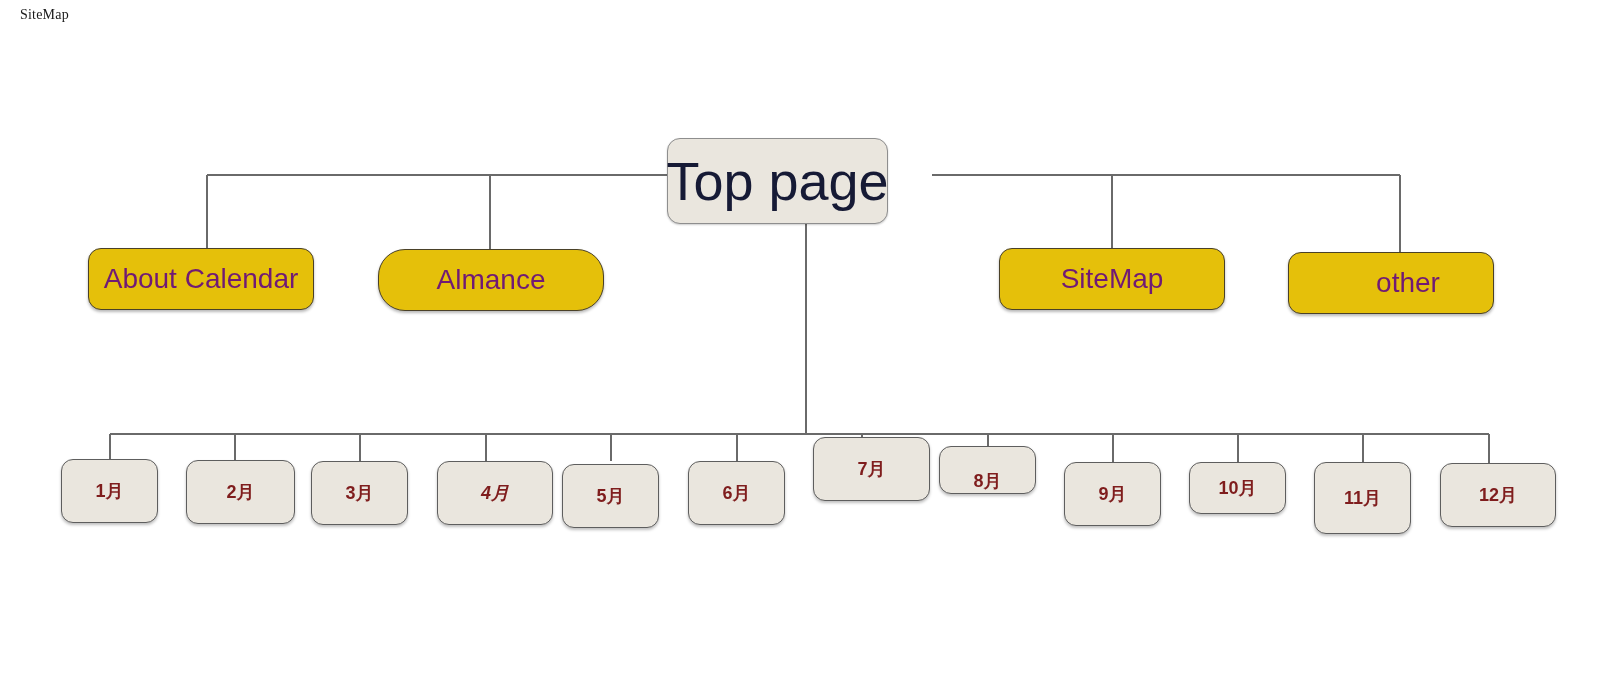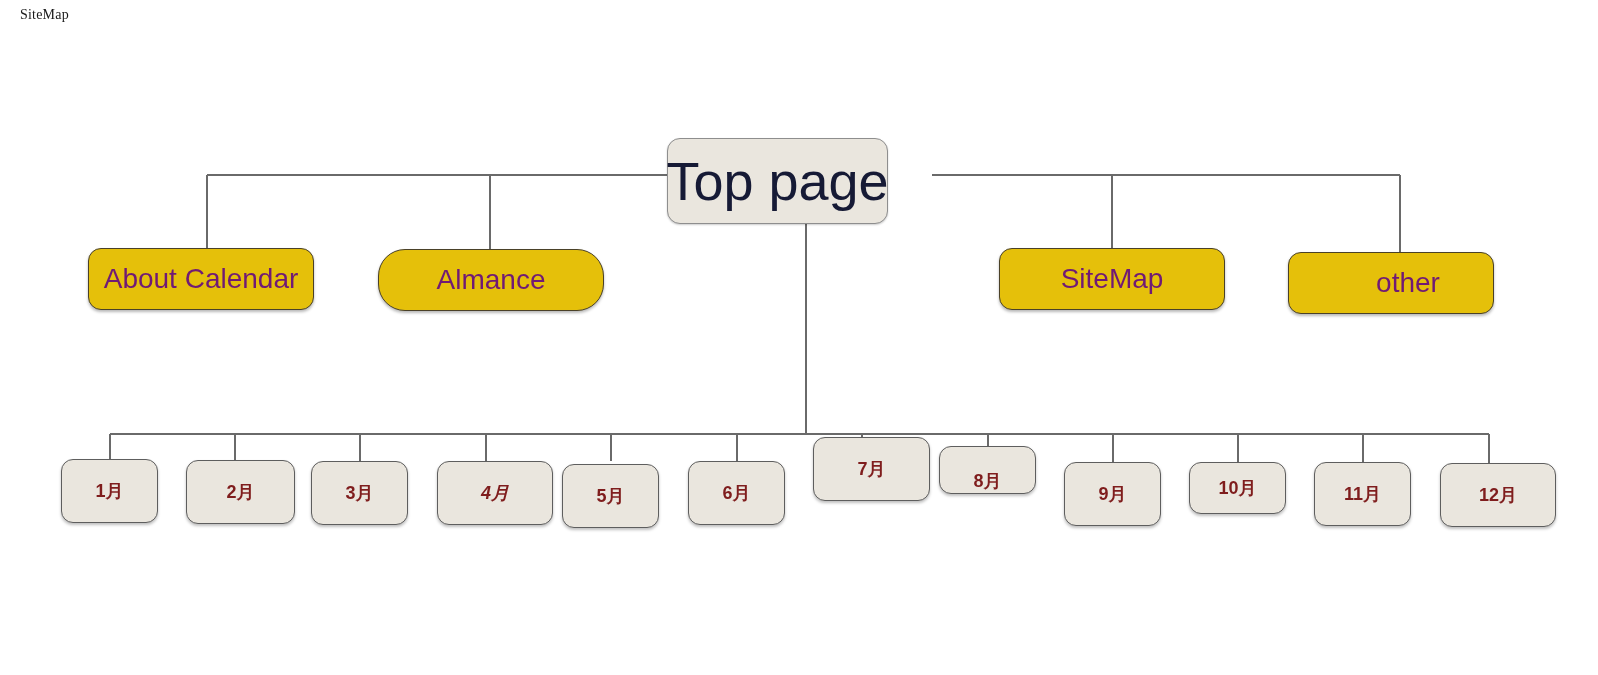--- a/index.html
+++ b/index.html
@@ -147,21 +147,21 @@
       </div>
       <div class="node node-month" style="left: 939px; top: 446px; width: 97px; height: 48px; align-items: flex-end;">
         <span>8月</span>
       </div>
       <div class="node node-month" style="left: 1064px; top: 462px; width: 97px; height: 64px;">
         <span>9月</span>
       </div>
       <div class="node node-month" style="left: 1189px; top: 462px; width: 97px; height: 52px;">
         <span>10月</span>
       </div>
-      <div class="node node-month" style="left: 1314px; top: 462px; width: 97px; height: 64px;">
+      <div class="node node-month" style="left: 1314px; top: 462px; width: 97px; height: 72px;">
         <span>11月</span>
       </div>
       <div class="node node-month" style="left: 1440px; top: 463px; width: 116px; height: 64px;">
         <span>12月</span>
       </div>
     </div>
 
 </div>
 
 </body></html>

